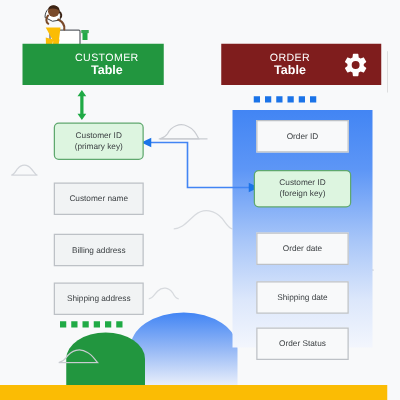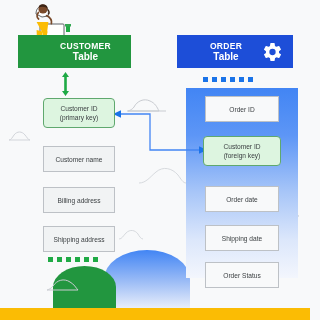--- a/index.html
+++ b/index.html
@@ -74,27 +74,27 @@
   .head-green {
     left: 18px;
     top: 35px;
     width: 113px;
     height: 33px;
     background: #22963f;
   }
   .head-blue {
     left: 177px;
     top: 35px;
-    width: 116px;
+    width: 128px;
     height: 33px;
-    background: #1d4ed8;
+    background: #7f1d1d;
   }
   .head-title {
     font-size: 8.5px;
-    font-weight: bold;
+    font-weight: normal;
     letter-spacing: 0.3px;
     line-height: 11px;
   }
   .head-sub {
     font-size: 10px;
     font-weight: bold;
     line-height: 10px;
   }
   .head-textwrap {
     text-align: center;

